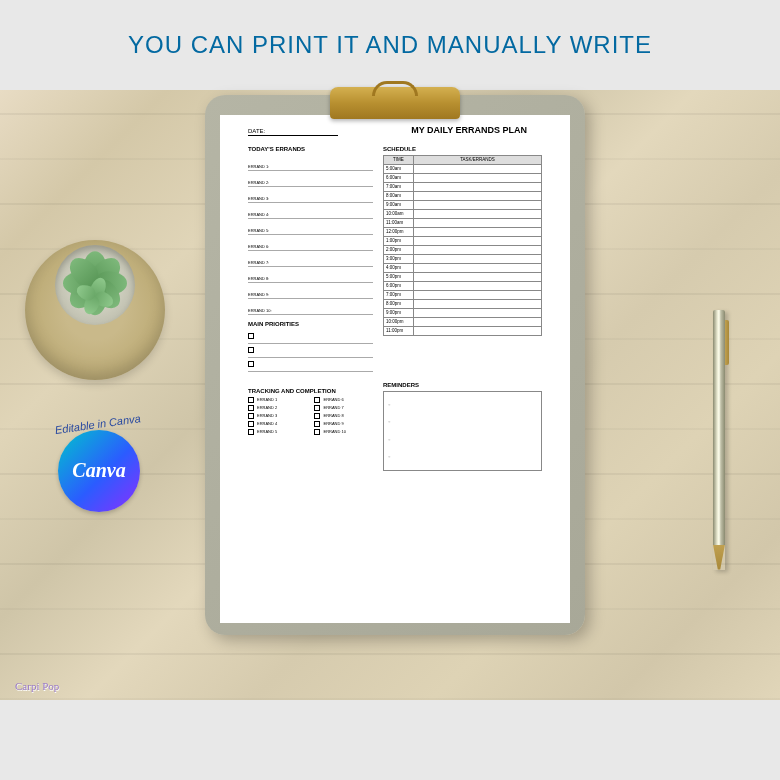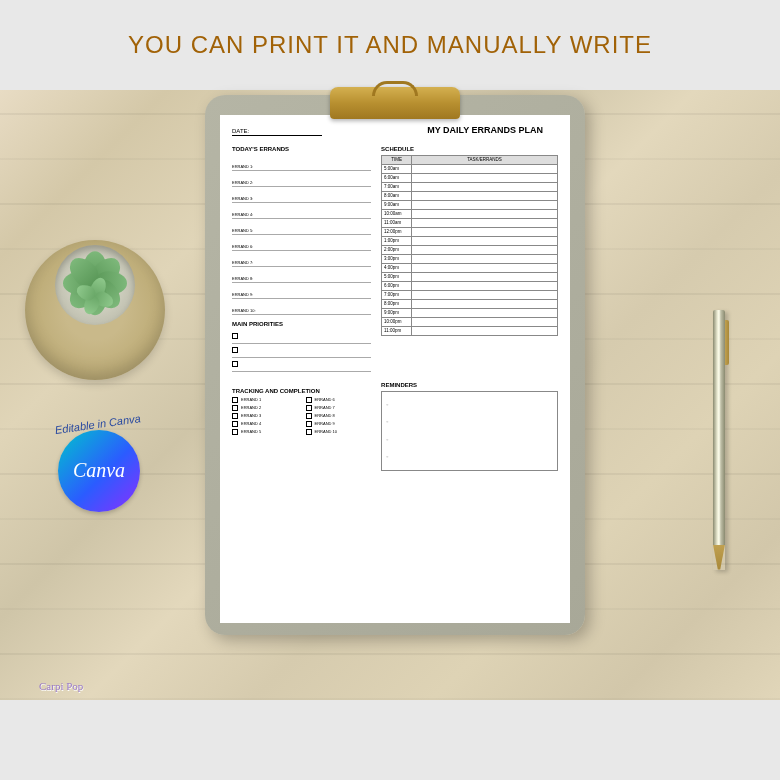--- a/index.html
+++ b/index.html
@@ -12,21 +12,21 @@
       width: 780px;
       height: 780px;
       background: #e8e8e8;
       font-family: Arial, sans-serif;
       overflow: hidden;
     }
 
     .header-text {
       text-align: center;
       padding: 28px 20px;
-      color: #a16207;
+      color: #0369a1;
       font-size: 24px;
       font-weight: 400;
       letter-spacing: 1px;
       line-height: 1.4;
     }
 
     .scene {
       width: 780px;
       height: 610px;
       position: relative;
@@ -102,21 +102,21 @@
       height: 82px;
       border-radius: 50%;
       background: linear-gradient(135deg, #00c4cc 0%, #2b5cff 55%, #8b2fff 100%);
       display: flex;
       align-items: center;
       justify-content: center;
       color: white;
       font-family: cursive;
       font-style: italic;
       font-size: 20px;
-      font-weight: normal;
+      font-weight: bold;
       box-shadow: 0 2px 4px rgba(0,0,0,0.2);
     }
 
     .editable-arc {
       position: absolute;
       top: 328px;
       left: 46px;
       width: 106px;
       height: 30px;
       text-align: center;
@@ -202,21 +202,21 @@
       border-radius: 20px 20px 0 0;
     }
 
     .paper {
       position: absolute;
       top: 20px;
       left: 15px;
       right: 15px;
       bottom: 12px;
       background: white;
-      padding: 10px 12px;
+      padding: 10px 28px;
       font-size: 5.5px;
       color: #000;
       z-index: 2;
     }
 
     .paper-header {
       display: flex;
       justify-content: space-between;
       align-items: baseline;
       margin-bottom: 4px;
@@ -336,21 +336,20 @@
     }
 
     .watermark {
       position: absolute;
       bottom: 8px;
       left: 15px;
       font-size: 11px;
       font-family: cursive;
       color: #9878c8;
       text-shadow: 0.5px 0.5px 0 #fff;
-      margin-left: 24px;
     }
   </style>
 </head>
 <body>
 
 <div class="header-text">
   <div>YOU CAN PRINT IT AND MANUALLY WRITE</div>
 </div>
 
 <div class="scene">

